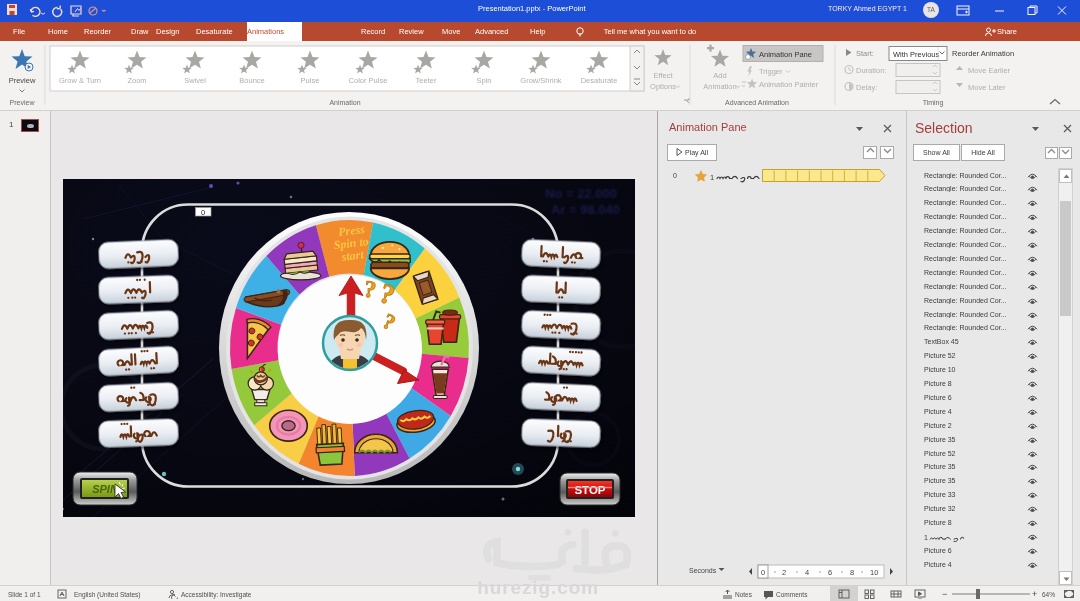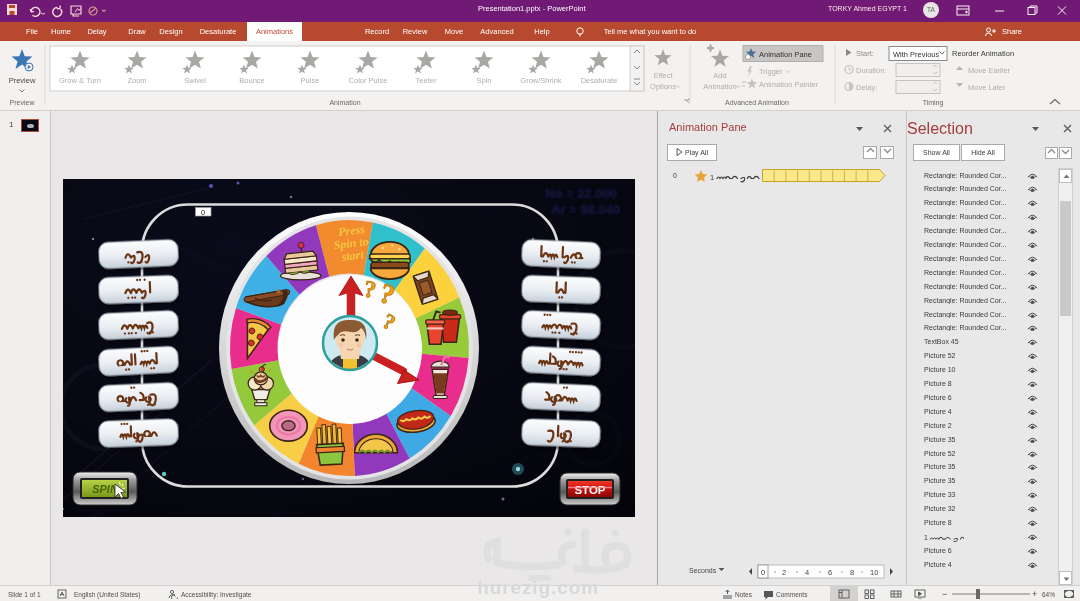--- a/index.html
+++ b/index.html
@@ -1,21 +1,21 @@
 <!DOCTYPE html>
 <html><head><meta charset="utf-8">
 <style>
 *{margin:0;padding:0;box-sizing:border-box;}
 html,body{width:1080px;height:601px;overflow:hidden;}
 body{font-family:"Liberation Sans",sans-serif;position:relative;background:#e9e8e8;}
 .abs{position:absolute;}
 
-#titlebar{left:0;top:0;width:1080px;height:22px;background:#701a75;color:#fff;}
+#titlebar{left:0;top:0;width:1080px;height:22px;background:#1d4ed8;color:#fff;}
 #tabrow{left:0;top:22px;width:1080px;height:19px;background:#b7492e;}
-.tab{position:absolute;top:0;height:19px;color:#fff;font-size:7.5px;line-height:19px;text-align:center;}
+.tab{position:absolute;top:0;height:19px;color:#fff;font-size:7.5px;line-height:19px;}
 #ribbon{left:0;top:41px;width:1080px;height:70px;background:#f3f2f1;border-bottom:1px solid #d2d0ce;}
 #redline{left:0;top:41px;width:1080px;height:1.1px;background:#9a3018;}
 
 #thumbs{left:0;top:111px;width:51px;height:474px;background:#f0efee;border-right:1px solid #c8c6c5;}
 #editarea{left:51px;top:111px;width:606px;height:474px;background:#e9e7e8;}
 #slide{left:12px;top:68px;width:572px;height:338px;background:#06070e;}
 #animpane{left:657px;top:111px;width:249px;height:474px;background:#e9e8e8;border-left:1px solid #a9a7a5;}
 #selpane{left:906px;top:111px;width:174px;height:474px;background:#e9e8e8;border-left:1px solid #c9c7c5;}
 #statusbar{left:0;top:585px;width:1080px;height:16px;background:#f1f0ef;border-top:1px solid #d4d2d0;font-size:6.5px;color:#514f4d;}
 .panetitle{font-size:11px;color:#a43e3b;}
@@ -52,22 +52,22 @@
    <line x1="40" y1="7" x2="49" y2="7"></line>
    <rect x="73" y="3.5" width="7" height="7"></rect>
         <path d="M75,3.5 v-1.5 h7 v7 h-1.5"></path>
    <path d="M103,2.5 l8,8 m0,-8 l-8,8"></path>
   </g>
  </svg>
 </div>
 <div id="tabrow" class="abs">
  <div class="tab" style="left:13px;width:38px;">File</div>
  <div class="tab" style="left:48px;width:26px;">Home</div>
- <div class="tab" style="left:84px;width:26px;">Delay</div>
- <div class="tab" style="left:125px;width:24px;">Draw</div>
+ <div class="tab" style="left:84px;width:26px;">Reorder</div>
+ <div class="tab" style="left:131px;width:24px;">Draw</div>
  <div class="tab" style="left:156px;width:30px;">Design</div>
  <div class="tab" style="left:196px;width:44px;">Desaturate</div>
  <div class="tab" style="left:247px;width:55px;background:#fff;color:#c04b33;">Animations</div>
  <div class="tab" style="left:306px;width:46px;margin-top:42px;">Slide Show</div>
  <div class="tab" style="left:361px;width:32px;">Record</div>
  <div class="tab" style="left:399px;width:32px;">Review</div>
  <div class="tab" style="left:442px;width:24px;">Move</div>
  <div class="tab" style="left:475px;width:44px;">Advanced</div>
  <div class="tab" style="left:530px;width:24px;">Help</div>
  <svg class="abs" style="left:574px;top:4px" width="12" height="12" viewBox="0 0 12 12">
@@ -634,21 +634,21 @@
         <circle cx="29" cy="8" r="0.8"></circle>
         <circle cx="51" cy="8" r="0.8"></circle>
         <circle cx="74" cy="8" r="0.8"></circle>
         <circle cx="96" cy="8" r="0.8"></circle>
         <circle cx="116" cy="8" r="0.8"></circle>
       </g>
   <path d="M144,4 l3,3.5 l-3,3.5 z" fill="#444"></path>
  </svg>
 </div>
 <div id="selpane" class="abs">
- <div class="panetitle abs" style="left:0;top:9px;font-size:16px;">Selection</div>
+ <div class="panetitle abs" style="left:8px;top:9px;font-size:14px;">Selection</div>
  <svg class="abs" style="left:123px;top:13px" width="45" height="10" viewBox="0 0 45 10">
       <path d="M2,3 l3.5,4 l3.5,-4" fill="#5a5a5a"></path>
       <path d="M34,1 l7,7 m0,-7 l-7,7" stroke="#5a5a5a" stroke-width="1.2" fill="none"></path>
     </svg>
  <div class="btn" style="left:6px;top:33px;width:47px;height:17px;line-height:16px;">Show All</div>
  <div class="btn" style="left:54px;top:33px;width:44px;height:17px;line-height:16px;">Hide All</div>
  <div class="btn" style="left:138px;top:36px;width:13px;height:12px;"><svg width="9" height="7" viewBox="0 0 9 7">
         <path d="M1,5 l3.5,-3.5 l3.5,3.5" fill="none" stroke="#8a8a8a" stroke-width="1.3"></path>
       </svg></div>
  <div class="btn" style="left:152px;top:36px;width:13px;height:12px;"><svg width="9" height="7" viewBox="0 0 9 7">

